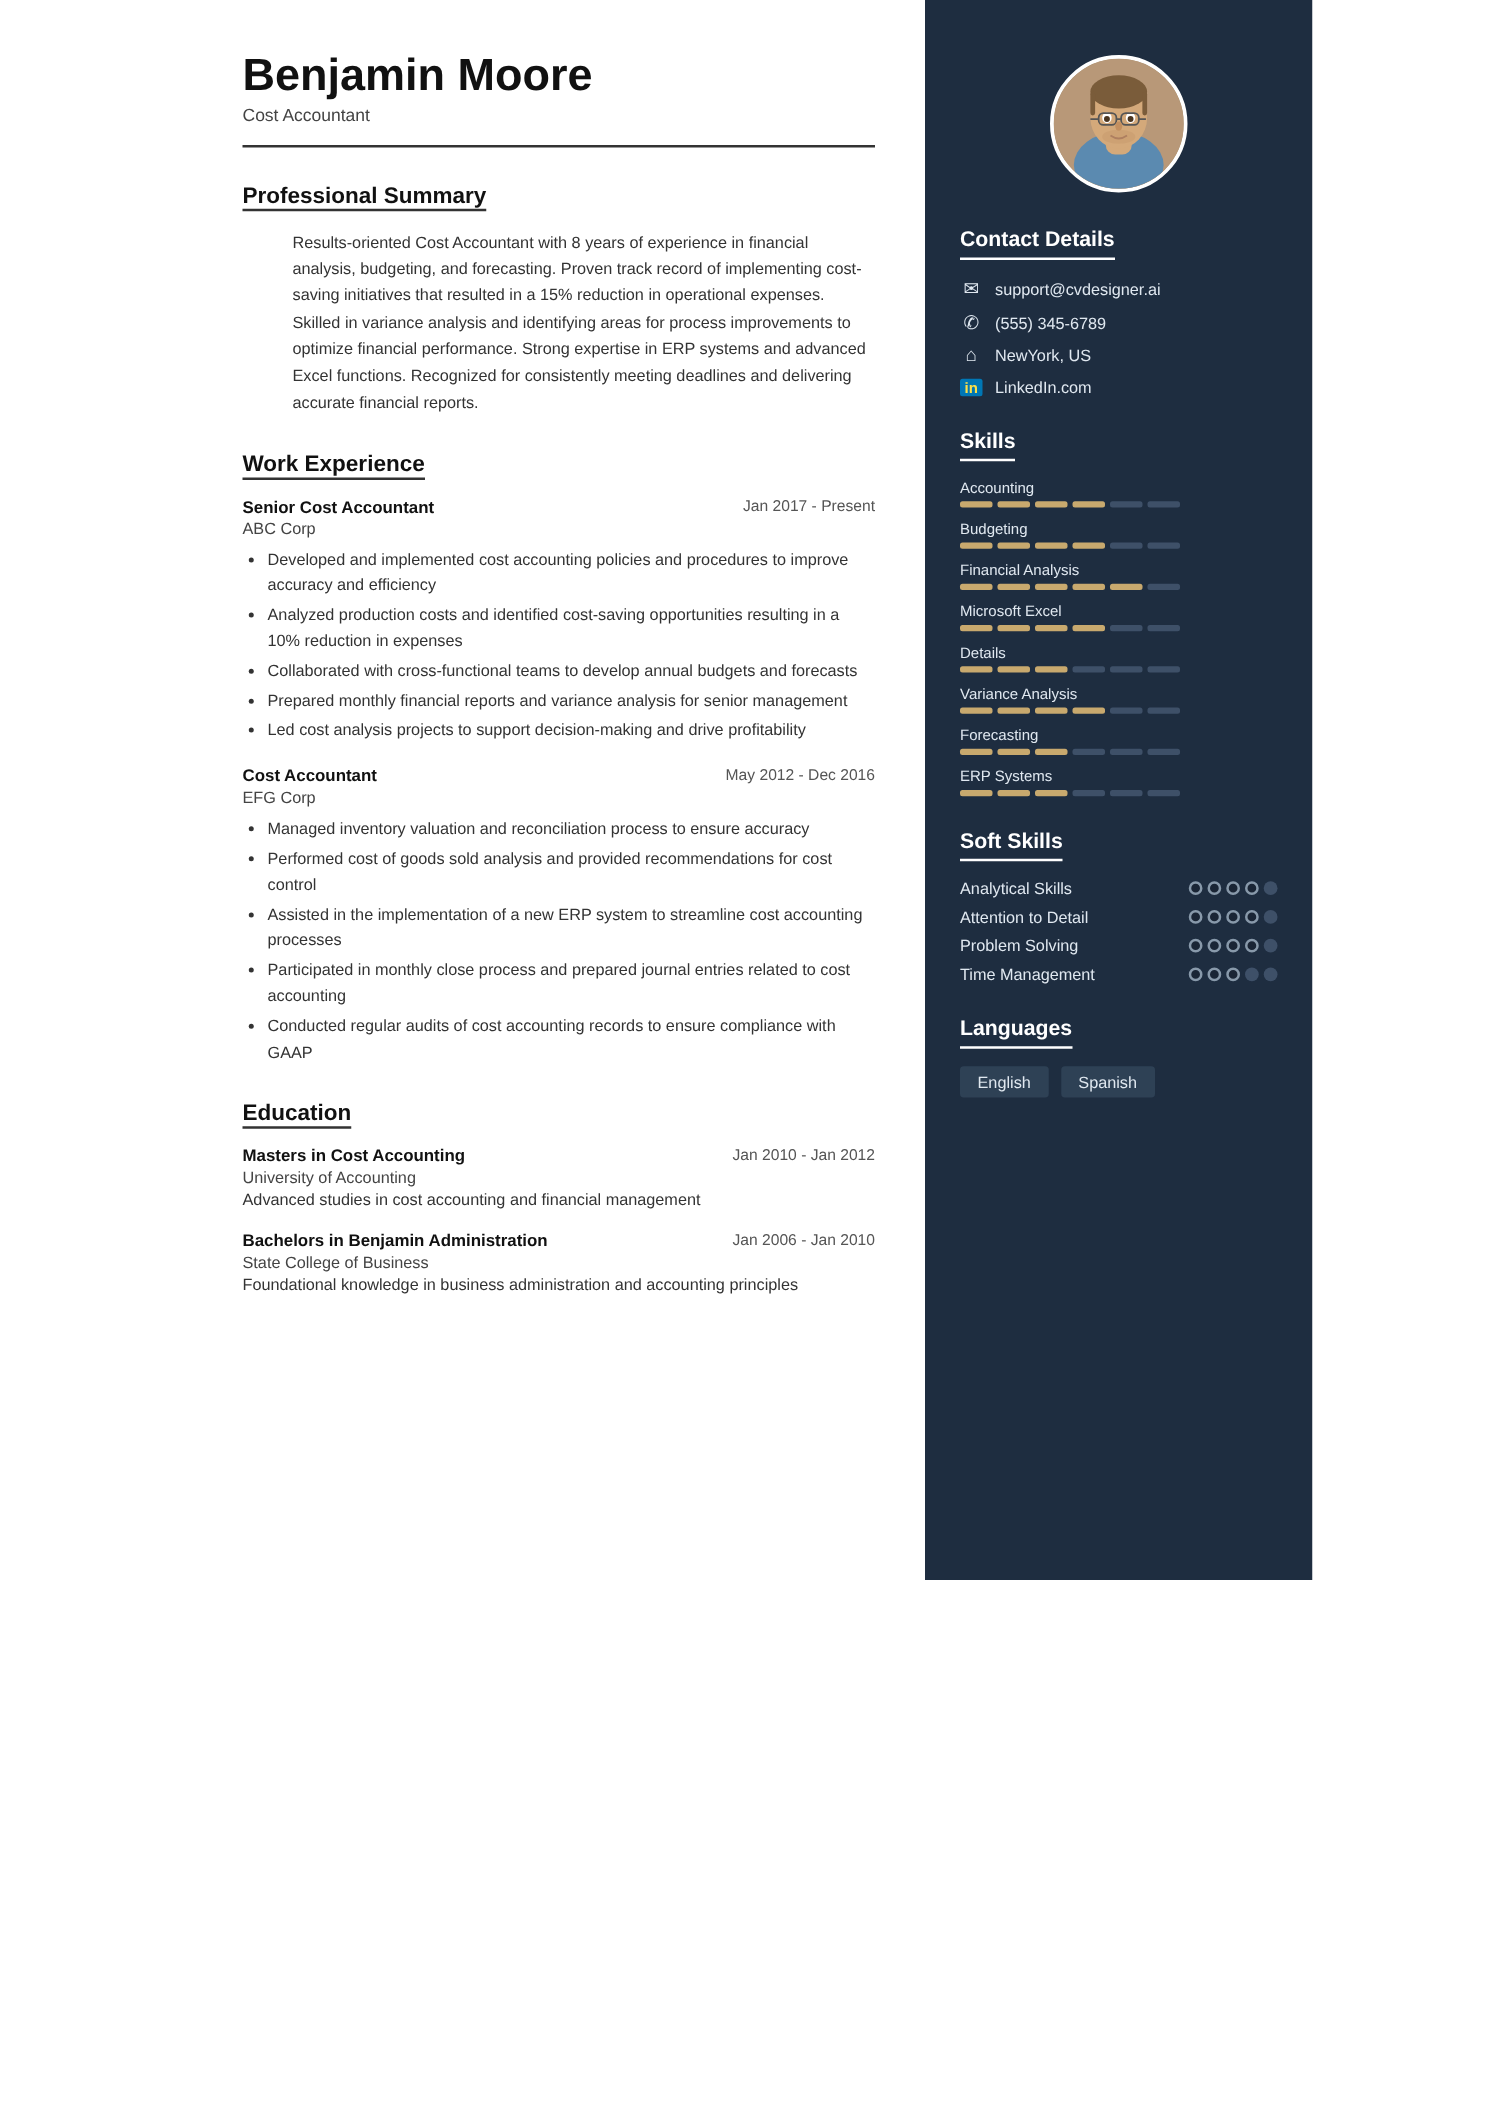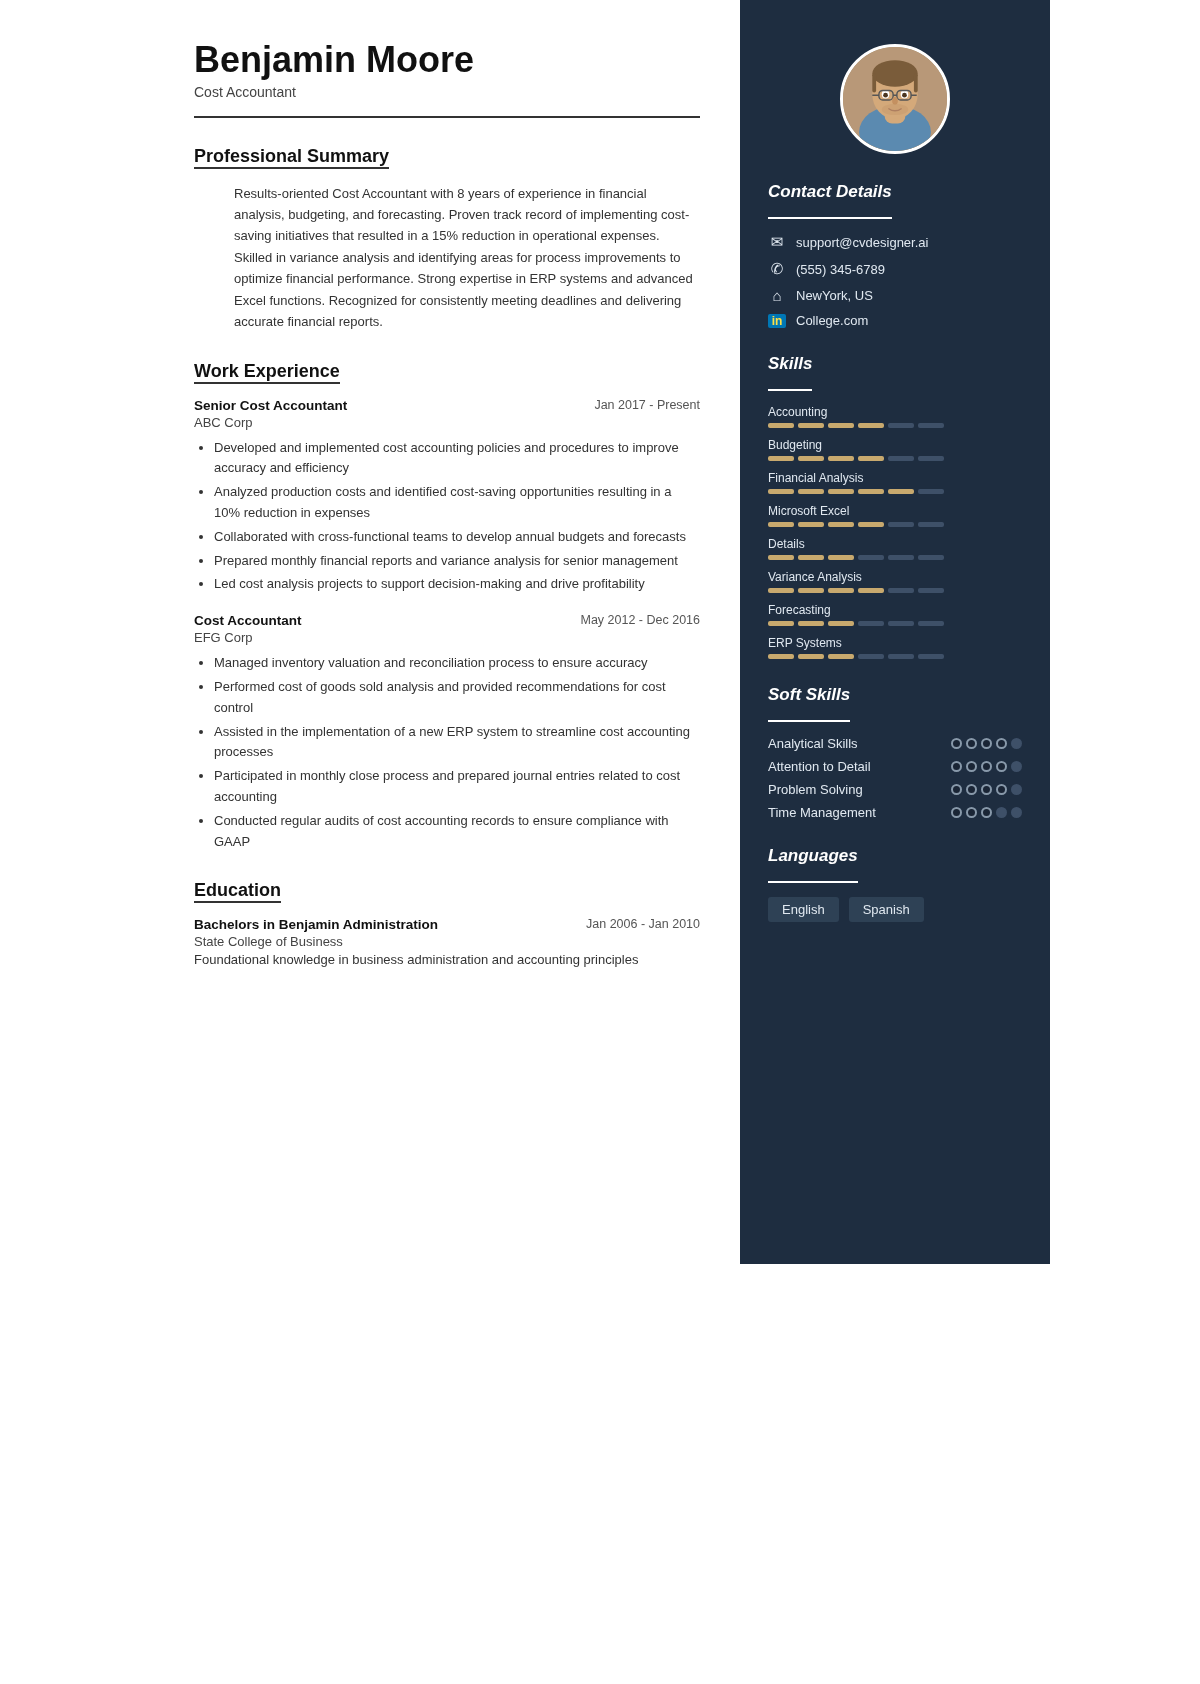--- a/index.html
+++ b/index.html
@@ -141,24 +141,23 @@
     }
     .avatar svg {
       width: 100%;
       height: 100%;
     }
     .right-section-title {
       font-size: 17px;
       font-weight: 700;
       color: #fff;
       border-bottom: 2px solid #fff;
-      padding-bottom: 15px;
+      padding-bottom: 4px;
       margin-bottom: 14px;
       display: inline-block;
-      font-style: italic;
     }
     .right-section {
       margin-bottom: 26px;
     }
     .contact-item {
       display: flex;
       align-items: center;
       gap: 10px;
       margin-bottom: 9px;
       font-size: 13px;
@@ -285,20 +284,28 @@
           <li>Participated in monthly close process and prepared journal entries related to cost accounting</li>
           <li>Conducted regular audits of cost accounting records to ensure compliance with GAAP</li>
         </ul>
       </div>
     </div>
 
     <div class="section">
       <div class="section-title">Education</div>
 
       
+      <div class="edu-entry">
+        <div class="edu-header">
+          <span class="edu-degree">Masters in Cost Accounting</span>
+          <span class="edu-date">Jan 2010 - Jan 2012</span>
+        </div>
+        <div class="edu-school">University of Accounting</div>
+        <div class="edu-desc">Advanced studies in cost accounting and financial management</div>
+      </div>
 
       
       <div class="edu-entry">
         <div class="edu-header">
           <span class="edu-degree">Bachelors in Benjamin Administration</span>
           <span class="edu-date">Jan 2006 - Jan 2010</span>
         </div>
         <div class="edu-school">State College of Business</div>
         <div class="edu-desc">Foundational knowledge in business administration and accounting principles</div>
       </div>
@@ -352,21 +359,21 @@
         <div class="contact-item">
           <span class="contact-icon">✆</span>
           <span>(555) 345-6789</span>
         </div>
         <div class="contact-item">
           <span class="contact-icon">⌂</span>
           <span>NewYork, US</span>
         </div>
         <div class="contact-item">
           <span class="contact-icon" style="font-weight:700;font-size:12px;background:#0077b5;color:#fde047;border-radius:2px;padding:1px 3px;line-height:1;">in</span>
-          <span>College.com</span>
+          <span>LinkedIn.com</span>
         </div>
       </div>
     </div>
 
     <div class="right-section">
       <div class="right-section-title">Skills</div>
       <div class="skills-list" id="skills-list">
           <div class="skill-item">
             <div class="skill-name">Accounting</div>
             <div class="skill-bar-bg">

